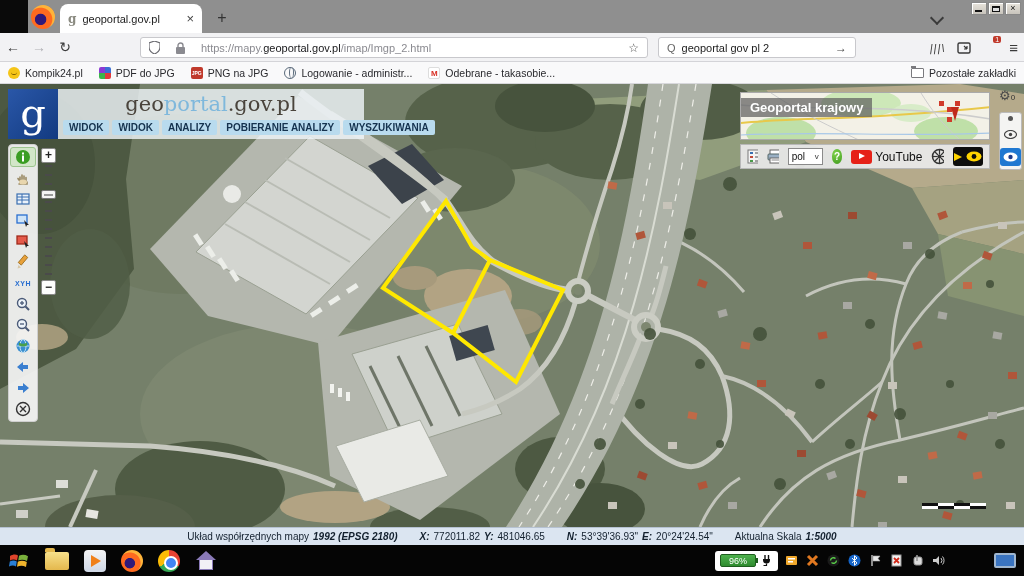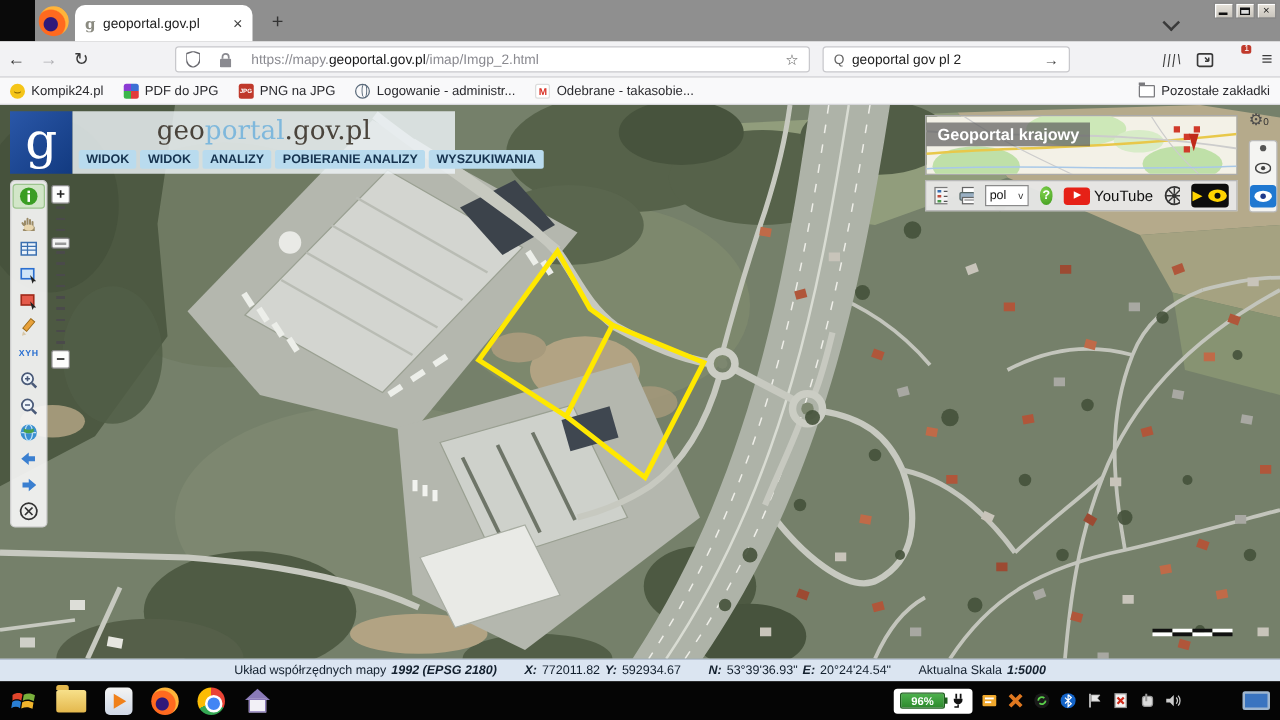--- a/index.html
+++ b/index.html
@@ -123,21 +123,21 @@
   .statusbar .b { font-weight:bold;font-style:italic; }
   .statusbar .bi { font-weight:bold; font-style:italic; }
   .statusbar .sp { width:14px; }
 
   
   .taskbar { position:absolute; left:0; top:545px; width:1024px; height:31px; background:#050505; display:flex; align-items:center; }
   .tb-icons { display:flex; align-items:center; gap:15px; margin-left:8px; }
   .tray { margin-left:auto; display:flex; align-items:center; gap:6px; margin-right:8px; }
   .battery { background:#fff; border-radius:3px; height:20px; display:flex; align-items:center; gap:4px; padding:0 5px; }
   .batt-body { width:36px; height:13px; background:linear-gradient(#4db14d,#2e8b2e); border:1px solid #1e5e1e; border-radius:2px;
-    color:#fff; font-size:9px; font-weight:bold; text-align:center; line-height:12px; position:relative; }
+    color:#fff; font-size:9px; font-weight:normal; text-align:center; line-height:12px; position:relative; }
   .batt-body::after { content:""; position:absolute; right:-3px; top:3px; width:2px; height:5px; background:#1e5e1e; }
   .tray-ic { width:15px; height:15px; display:flex; align-items:center; justify-content:center; }
   .monitor { width:22px; height:15px; background:#3a74c0; border:2px solid #9fb6cf; border-radius:2px; margin-left:42px; }
 
   .folder-tb { width:24px; height:18px; background:linear-gradient(#f7e08a,#e4b84d); border-radius:2px; position:relative; }
   .folder-tb::before { content:""; position:absolute; left:0; top:-4px; width:10px; height:4px; background:#e4b84d; border-radius:2px 2px 0 0; }
   .wmp { width:22px; height:22px; background:linear-gradient(#f4f4f4,#cfd8e6); border-radius:4px; position:relative; }
   .wmp::after { content:""; position:absolute; left:7px; top:5px; border-left:10px solid #f08019; border-top:6px solid transparent; border-bottom:6px solid transparent; }
   .ff-tb { width:22px; height:22px; border-radius:50%;
     background:radial-gradient(circle at 40% 60%, #30197a 0 26%, #ff6a1f 30% 55%, #ffb43a 60% 75%, #e8541d 78%); }
@@ -606,21 +606,21 @@
     </div>
   </div>
 
   <div class="statusbar">
     <span>Układ współrzędnych mapy</span>
     <span class="b">1992 (EPSG 2180)</span>
     <span class="sp"></span>
     <span class="bi">X:</span>
       <span>772011.82</span>
     <span class="bi">Y:</span>
-      <span>592934.67</span>
+      <span>481046.65</span>
     <span class="sp"></span>
     <span class="bi">N:</span>
       <span>53°39'36.93"</span>
     <span class="bi">E:</span>
       <span>20°24'24.54"</span>
     <span class="sp"></span>
     <span>Aktualna Skala</span>
     <span class="b">1:5000</span>
   </div>
 

